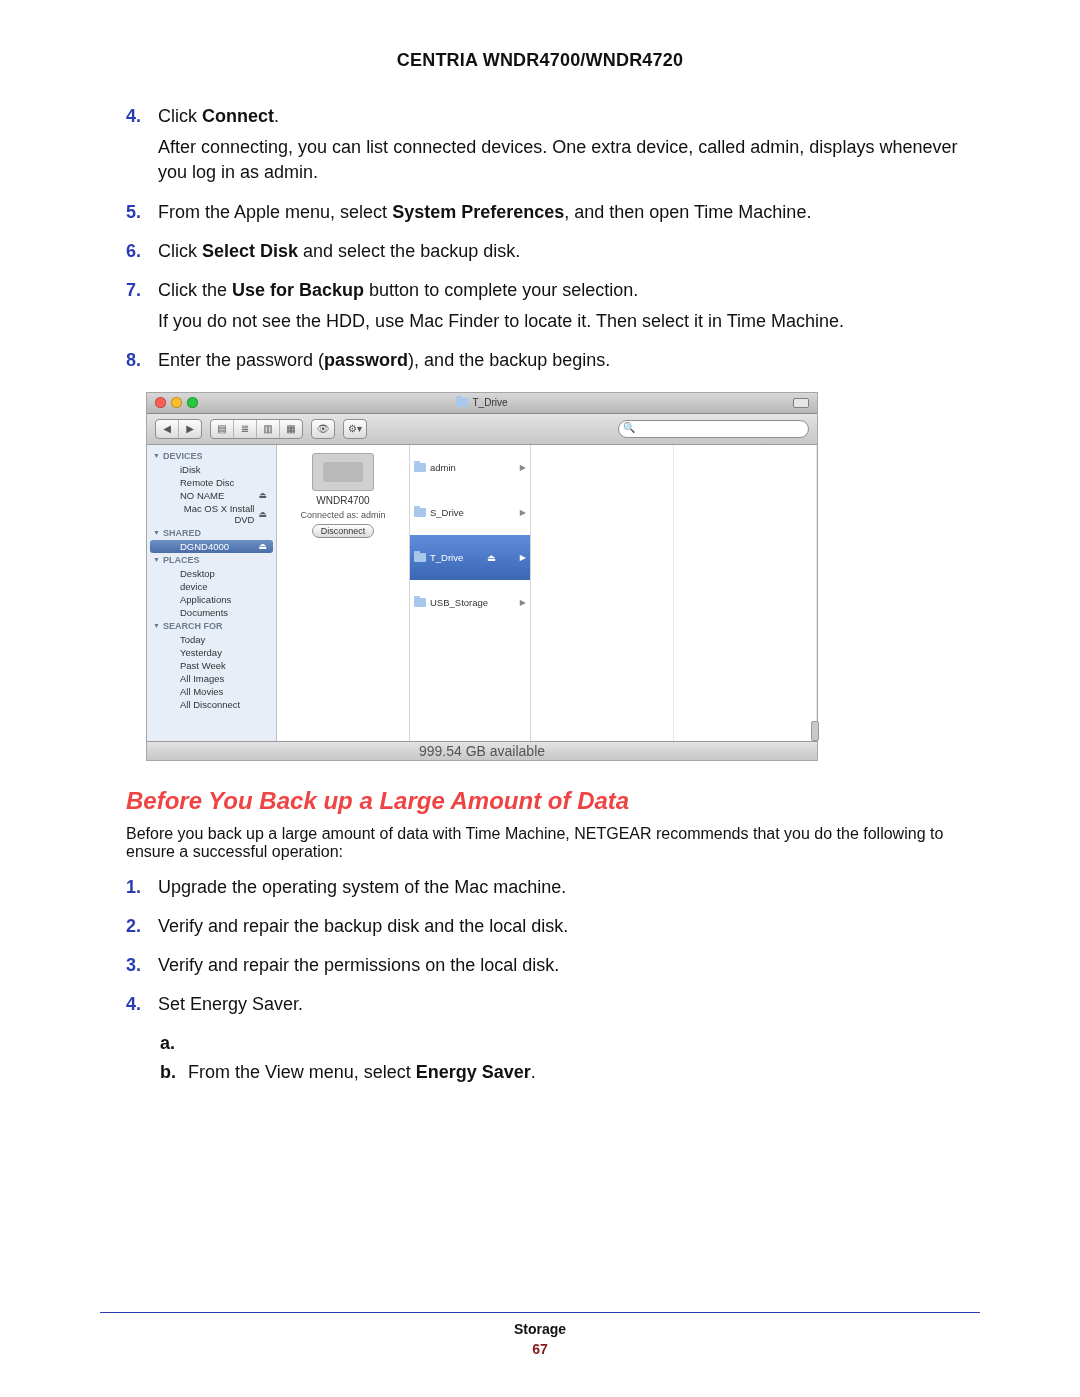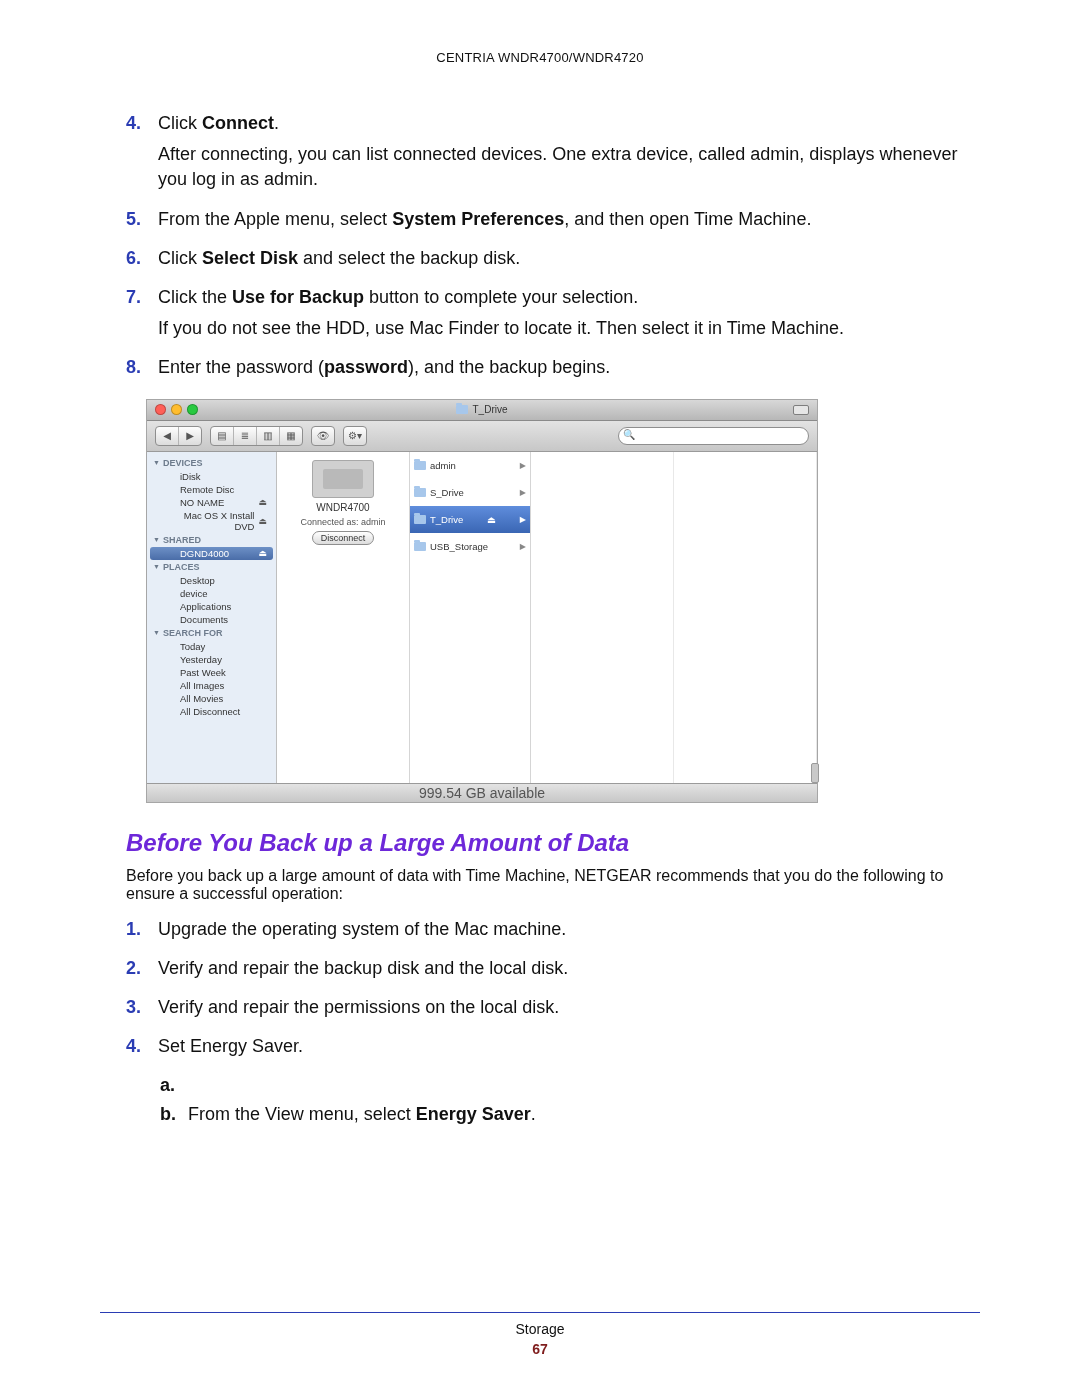--- a/index.html
+++ b/index.html
@@ -1,70 +1,70 @@
 <!DOCTYPE html>
 <html><head>
 <meta charset="utf-8">
 <style>
   html,body{margin:0;padding:0;background:#fff;}
   .page{width:1080px;height:1397px;box-sizing:border-box;padding:50px 100px 30px;font-family:Arial,Helvetica,sans-serif;color:#111;position:relative;}
-  .header-product{text-align:center;font-size:13px;font-weight:normal;letter-spacing:.2px;margin-bottom:46px;}
+  .header-product{text-align:center;font-size:18px;font-weight:bold;letter-spacing:.2px;margin-bottom:33px;}
   .body{font-size:18px;line-height:1.4;margin-left:26px;}
   .num-li{display:flex;margin-bottom:8px;}
   .num{color:#2a3cb3;font-weight:bold;width:32px;flex-shrink:0;}
   .li-body{flex:1;}
   .li-body p{margin:0 0 6px 0;}
   .sub-li{display:flex;margin:4px 0 4px 34px;}
   .sub-mark{font-weight:bold;width:28px;flex-shrink:0;}
   b{font-weight:bold;}
-  .section-h{font-family:"Trebuchet MS",Arial,sans-serif;color:#6d28d9;font-style:italic;font-size:24px;margin:26px 0 10px 26px;font-weight:600;}
+  .section-h{font-family:"Trebuchet MS",Arial,sans-serif;color:#ef4444;font-style:italic;font-size:24px;margin:26px 0 10px 26px;font-weight:600;}
   .para{margin:4px 26px 14px;}
   .screenshot{margin:12px 46px 0;border:1px solid #a6a6a6;width:670px;font-family:"Lucida Grande","Helvetica Neue",Arial,sans-serif;font-size:10px;color:#333;user-select:none;}
   .titlebar{height:20px;background:linear-gradient(#d8d8d8,#b7b7b7);display:flex;align-items:center;position:relative;border-bottom:1px solid #8a8a8a;}
   .traffic{display:flex;gap:5px;margin-left:8px;}
   .tl{width:11px;height:11px;border-radius:6px;box-shadow:inset 0 0 0 1px rgba(0,0,0,.25);}
   .tl.r{background:#ff5f57;} .tl.y{background:#ffbd2e;} .tl.g{background:#28c940;}
   .titlebar .title{position:absolute;left:0;right:0;text-align:center;display:flex;align-items:center;justify-content:center;gap:4px;}
   .pill{width:14px;height:8px;border:1px solid #7e7e7e;border-radius:2px;background:#e6e6e6;margin-left:auto;margin-right:8px;}
   .toolbar{height:30px;background:linear-gradient(#e3e3e3,#c7c7c7);border-bottom:1px solid #9a9a9a;display:flex;align-items:center;padding:0 8px;gap:8px;}
   .seg{display:inline-flex;border:1px solid #8e8e8e;border-radius:4px;overflow:hidden;background:linear-gradient(#fdfdfd,#dcdcdc);}
   .seg .btn{width:22px;height:18px;display:flex;align-items:center;justify-content:center;border-left:1px solid #b5b5b5;font-size:10px;color:#555;}
   .seg .btn:first-child{border-left:none;}
   .search{margin-left:auto;}
   .search input{width:165px;height:16px;border:1px solid #8e8e8e;border-radius:10px;font-size:10px;padding:0 6px 0 18px;background:#fff;}
   .search-wrap{position:relative;}
   .search-wrap .mag{position:absolute;left:5px;top:2px;font-size:10px;color:#777;}
-  .finder-body{display:flex;background:#fff;height:331px;}
+  .finder-body{display:flex;background:#fff;height:296px;}
   .sidebar{width:130px;background:#e7eef7;border-right:1px solid #bfbfbf;box-sizing:border-box;padding:4px 0;}
   .sb-head{font-size:9px;color:#6d7b8c;font-weight:bold;padding:2px 6px;display:flex;align-items:center;gap:3px;}
   .sb-head::before{content:"▼";font-size:7px;}
   .sb-item{padding:1px 6px 1px 14px;display:flex;align-items:center;gap:4px;font-size:9.5px;color:#333;border-radius:3px;margin:0 3px;text-align:right;}
   .sb-item .ej{margin-left:auto;font-size:9px;color:#5b5b5b;}
   .sb-item.sel{background:linear-gradient(#6d90c6,#4a6da8);color:#fff;}
   .sb-item.sel .ej{color:#fff;}
   .ic{width:12px;height:10px;display:inline-block;}
   .col-dev{width:120px;border-right:1px solid #d5d5d5;display:flex;flex-direction:column;align-items:center;padding:8px 6px;gap:4px;}
   .device-img{width:60px;height:36px;background:#d0d0d0;border:1px solid #a8a8a8;border-radius:3px;position:relative;}
   .device-img::after{content:"";position:absolute;left:10px;right:10px;top:8px;bottom:8px;background:#b9b9b9;border-radius:2px;}
   .disconnect{font-size:9px;border:1px solid #8e8e8e;border-radius:9px;padding:1px 8px;background:linear-gradient(#fff,#dcdcdc);}
   .col-list{width:120px;border-right:1px solid #d5d5d5;}
-  .fl-item{padding:8px 4px;display:flex;align-items:center;gap:4px;font-size:9.5px;}
+  .fl-item{padding:17px 4px;display:flex;align-items:center;gap:4px;font-size:9.5px;}
   .fl-item .arr{margin-left:auto;color:#888;font-size:8px;}
   .fl-item.sel{background:linear-gradient(#5f8ddc,#3a66b4);color:#fff;}
   .fl-item.sel .arr{color:#fff;}
   .fl-item.sel .ej{color:#fff;}
   .fold{width:12px;height:9px;background:#a7c7eb;border-radius:1px;display:inline-block;position:relative;}
   .fold::before{content:"";position:absolute;top:-2px;left:0;width:6px;height:2px;background:#a7c7eb;border-radius:1px 1px 0 0;}
   .col-blank{flex:1;display:flex;}
   .col-blank .c{flex:1;border-right:1px solid #e8e8e8;position:relative;}
   .col-blank .c:last-child .hnd{position:absolute;bottom:0;right:-3px;width:6px;height:18px;background:#c9c9c9;border:1px solid #9a9a9a;border-radius:2px;}
   .status{height:18px;background:linear-gradient(#e3e3e3,#c7c7c7);border-top:1px solid #9a9a9a;text-align:center;font-size:14px;color:#555;line-height:18px;position:relative;}
   .footer-rule{position:absolute;left:100px;right:100px;bottom:84px;border-top:1px solid #2a3cb3;}
   .footer{position:absolute;left:0;right:0;bottom:40px;text-align:center;font-size:14px;}
-  .footer .cat{font-weight:normal;margin-top:8px;}
+  .footer .cat{font-weight:bold;margin-top:8px;}
   .footer .pn{color:#7f1d1d;font-weight:bold;margin-top:4px;}
 </style>
 </head>
 <body>
 
 <div class="page">
   <div class="header-product">CENTRIA WNDR4700/WNDR4720</div>
 
   <div class="body" id="step-list">
       <div class="num-li">

